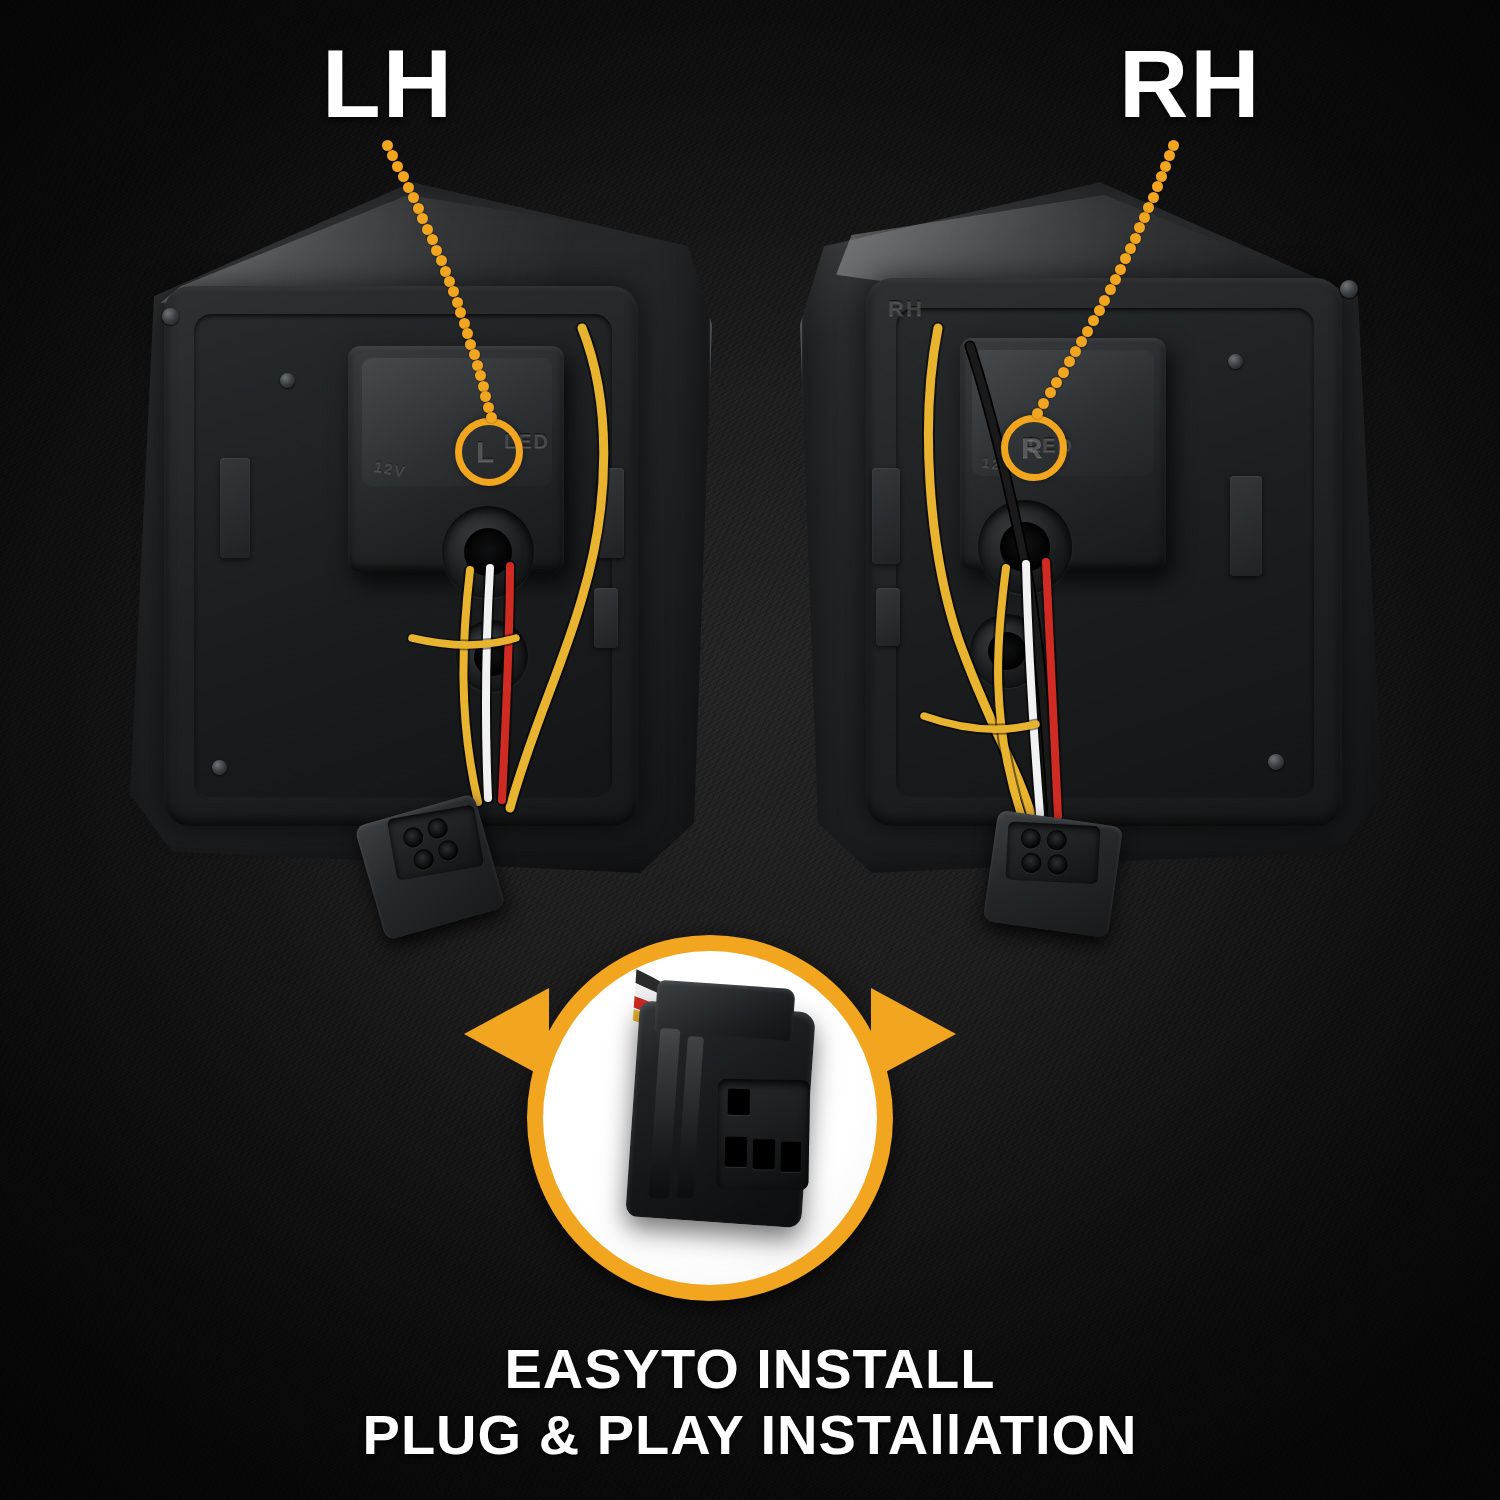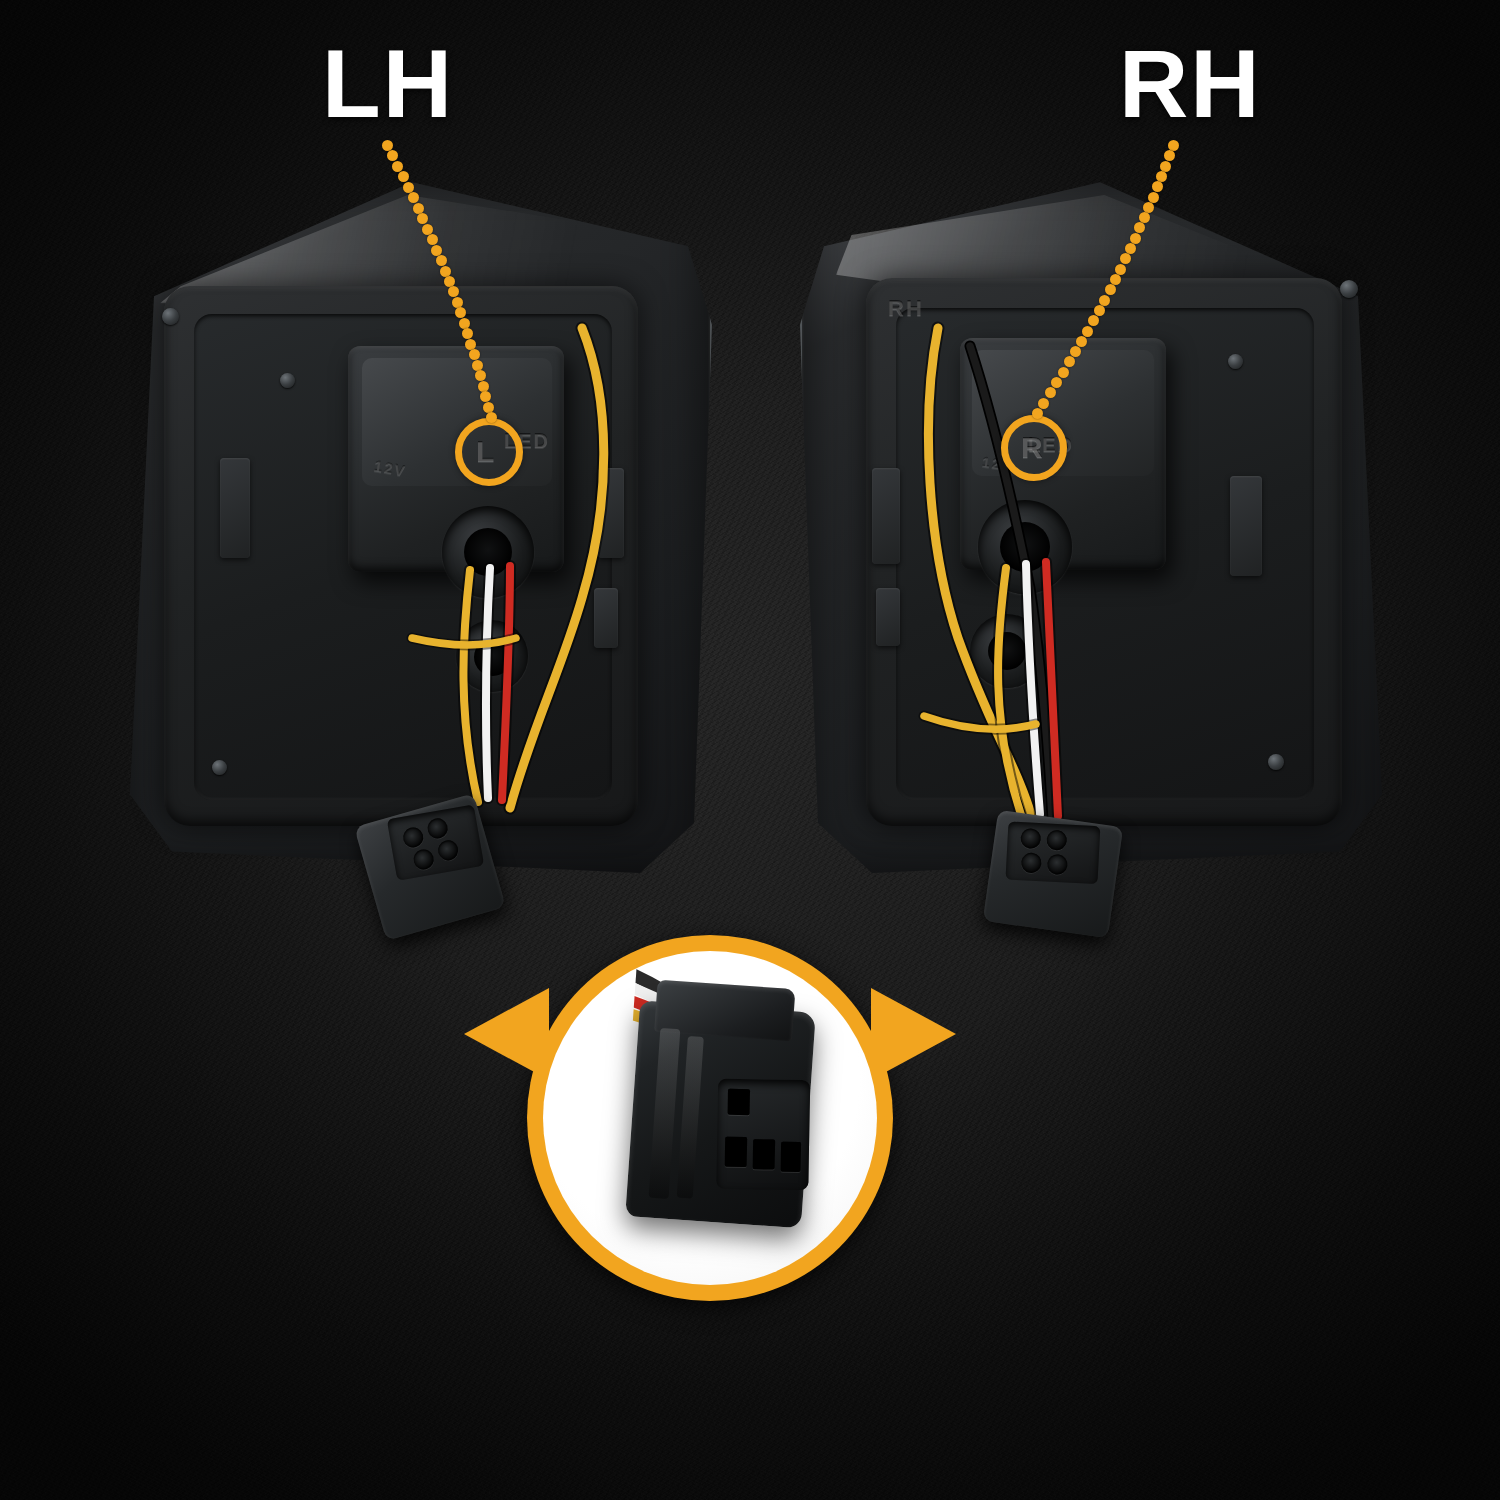--- a/index.html
+++ b/index.html
@@ -486,13 +486,15 @@
         <div class="bp-slot" style="left:10px; top:10px; width:22px; height:26px;"></div>
         <div class="bp-slot" style="left:8px; top:58px; width:22px; height:30px;"></div>
         <div class="bp-slot" style="left:36px; top:60px; width:22px; height:30px;"></div>
         <div class="bp-slot" style="left:64px; top:62px; width:20px; height:30px;"></div>
       </div>
     </div>
   </div>
 </div>
 
 <div id="promo">
+  <div class="line1">EASYTO INSTALL</div>
+  <div class="line2">PLUG &amp; PLAY INSTAllATION</div>
 </div>
 
 </body></html>

